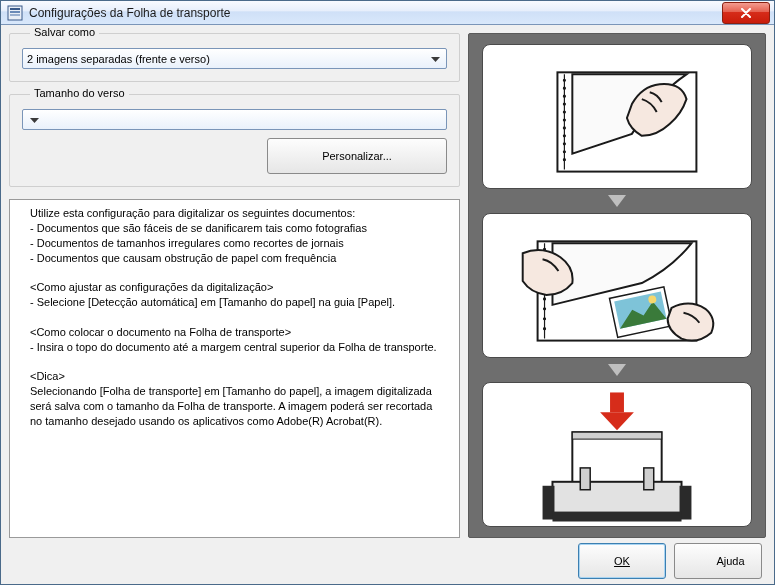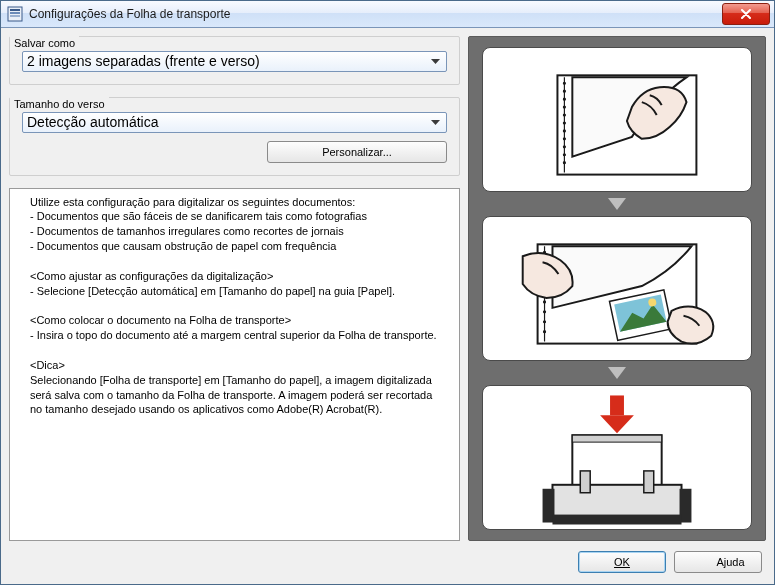--- a/index.html
+++ b/index.html
@@ -9,26 +9,26 @@
   .titlebar .app-icon{width:16px;height:16px;margin-right:6px;}
   .titlebar .title-text{flex:1;font-size:12px;color:#1a1a1a;}
   .titlebar .close-btn{width:46px;height:20px;margin-right:4px;border-radius:3px;background:linear-gradient(to bottom,#f39b8f 0%,#e4604f 45%,#d62c1a 46%,#c91c0a 100%);border:1px solid #8a1f10;display:flex;align-items:center;justify-content:center;cursor:pointer;}
   .titlebar .close-btn svg{display:block;}
   
   .body{flex:1;display:flex;padding:8px;gap:8px;box-sizing:border-box;}
   .left{flex:1;display:flex;flex-direction:column;}
   .right{width:298px;background:#6e6e6e;border:1px solid #5a5a5a;border-radius:2px;padding:10px;box-sizing:border-box;display:flex;flex-direction:column;align-items:center;justify-content:flex-start;gap:4px;}
   
   .groupbox{border:1px solid #cfcfcf;border-radius:2px;padding:14px 12px 12px;margin-bottom:12px;position:relative;background:#f0f0f0;}
-  .groupbox .legend{position:absolute;top:-8px;left:0;background:#f0f0f0;padding:8px 4px;font-size:11px;}
+  .groupbox .legend{position:absolute;top:-8px;left:20px;background:#f0f0f0;padding:0 4px;font-size:11px;}
   .combo{width:100%;height:21px;border:1px solid #7a95b8;background:linear-gradient(to bottom,#ffffff,#e9f1fb);border-radius:2px;display:flex;align-items:center;padding:0 4px;box-sizing:border-box;cursor:pointer;position:relative;}
-  .combo .combo-text{flex:1;font-size:14px;}
+  .combo .combo-text{flex:1;font-size:11px;}
   .combo .combo-arrow{width:14px;text-align:center;}
   .personalize-row{display:flex;justify-content:flex-end;margin-top:8px;}
-  .btn{height:22px;min-width:88px;padding:0 14px;border:1px solid #8a8a8a;border-radius:3px;background:linear-gradient(to bottom,#fdfdfd,#e6e6e6);font-size:11px;cursor:pointer;display:inline-flex;align-items:center;justify-content:center;}
+  .btn{height:36px;min-width:88px;padding:0 14px;border:1px solid #8a8a8a;border-radius:3px;background:linear-gradient(to bottom,#fdfdfd,#e6e6e6);font-size:11px;cursor:pointer;display:inline-flex;align-items:center;justify-content:center;}
   .btn.default{border-color:#3c7fb1;box-shadow:0 0 0 1px #a8d4f2 inset;}
   .help-box{flex:1;border:1px solid #9a9a9a;background:#fff;padding:6px 20px;font-size:11px;line-height:1.35;overflow:auto;white-space:pre-wrap;box-sizing:border-box;}
   
   .footer{height:38px;display:flex;justify-content:flex-end;align-items:center;gap:8px;padding:0 12px 8px 0;box-sizing:border-box;}
   
   .illus{width:270px;height:145px;background:#fff;border-radius:8px;border:1px solid #4a4a4a;box-sizing:border-box;display:flex;align-items:center;justify-content:center;overflow:hidden;}
   .arrow-down{width:0;height:0;border-left:9px solid transparent;border-right:9px solid transparent;border-top:12px solid #bfbfbf;margin:2px 0;}
 </style>
 </head>
 <body>
@@ -64,21 +64,20 @@
             <svg width="9" height="6" viewBox="0 0 9 6">
                 <path d="M0 0 L9 0 L4.5 5 Z" fill="#3a3a3a"></path>
               </svg>
           </span>
         </div>
       </div>
 
       <div class="groupbox">
         <span class="legend">Tamanho do verso</span>
         <div class="combo">
-          <span class="combo-text">Detecção automática</span>
           <span class="combo-arrow">
             <svg width="9" height="6" viewBox="0 0 9 6">
                 <path d="M0 0 L9 0 L4.5 5 Z" fill="#3a3a3a"></path>
               </svg>
           </span>
         </div>
         <div class="personalize-row">
           <button class="btn" style="min-width:180px;">Personalizar...</button>
         </div>
       </div>

